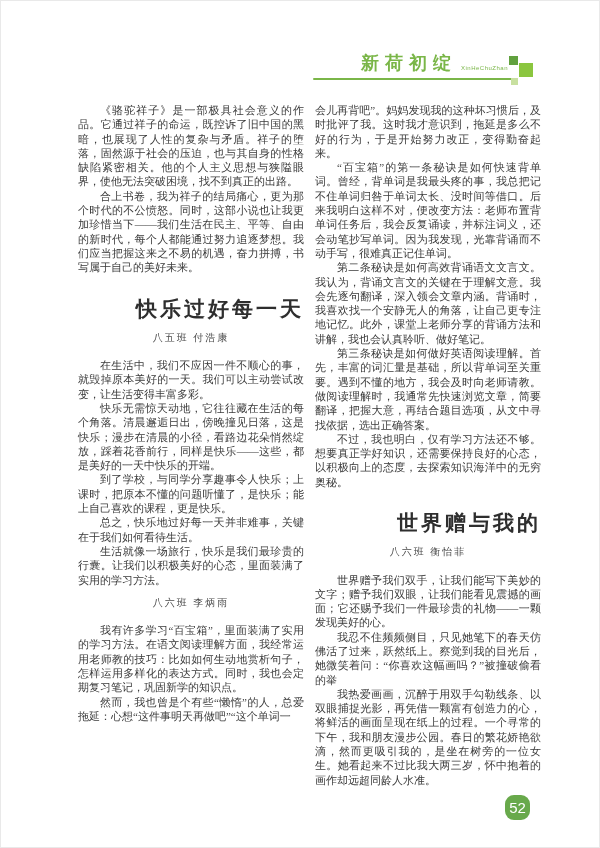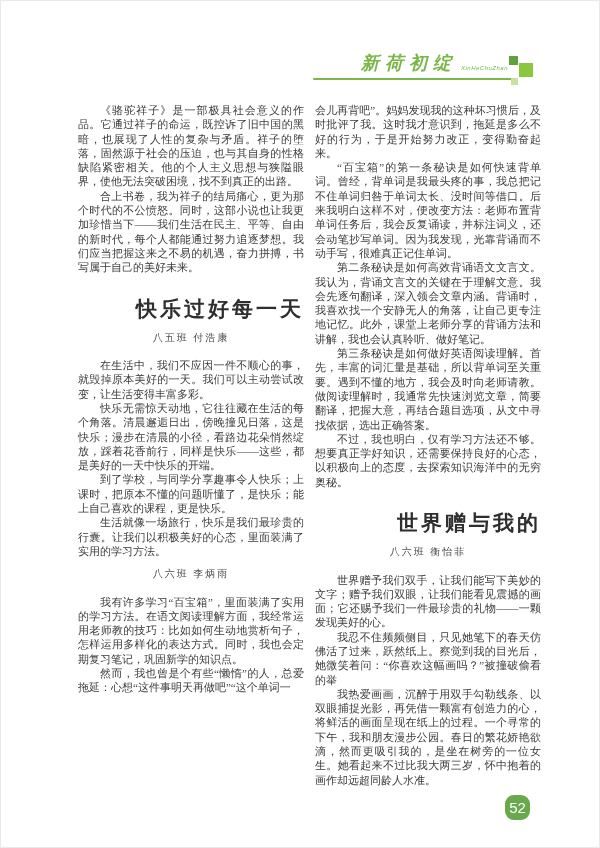--- a/index.html
+++ b/index.html
@@ -12,21 +12,21 @@
     overflow: hidden;
     font-family: "Liberation Serif", "DejaVu Serif", serif;
     color: #3a3a3a;
     box-shadow: inset 0 0 0 1px #e9e9e9;
   }
 
   
   .header-band {
     position: absolute;
     top: 54px; left: 300px; width: 208px;
-    display: flex; justify-content: flex-end; align-items: flex-end; gap: 4px; font-style: italic;
+    display: flex; justify-content: flex-end; align-items: flex-end; gap: 4px;
   }
   .header-title {
     font-family: "Liberation Sans", "DejaVu Sans", sans-serif;
     font-weight: bold; font-size: 18px; letter-spacing: 6px;
     line-height: 1; color: var(--accent-green, #7ab648);
     white-space: nowrap;
   }
   .header-subtitle {
     font-family: "Liberation Sans", "DejaVu Sans", sans-serif;
     font-size: 6px; letter-spacing: .5px; padding-bottom: 1px;
@@ -95,20 +95,21 @@
       <p>《骆驼祥子》是一部极具社会意义的作品。它通过祥子的命运，既控诉了旧中国的黑暗，也展现了人性的复杂与矛盾。祥子的堕落，固然源于社会的压迫，也与其自身的性格缺陷紧密相关。他的个人主义思想与狭隘眼界，使他无法突破困境，找不到真正的出路。</p>
       <p>合上书卷，我为祥子的结局痛心，更为那个时代的不公愤怒。同时，这部小说也让我更加珍惜当下——我们生活在民主、平等、自由的新时代，每个人都能通过努力追逐梦想。我们应当把握这来之不易的机遇，奋力拼搏，书写属于自己的美好未来。</p>
     </section>
 
     <section>
       <h2 class="article-title">快乐过好每一天</h2>
       <div class="article-author">八五班  付浩康</div>
       <p>在生活中，我们不应因一件不顺心的事，就毁掉原本美好的一天。我们可以主动尝试改变，让生活变得丰富多彩。</p>
       <p>快乐无需惊天动地，它往往藏在生活的每个角落。清晨邂逅日出，傍晚撞见日落，这是快乐；漫步在清晨的小径，看路边花朵悄然绽放，踩着花香前行，同样是快乐——这些，都是美好的一天中快乐的开端。</p>
       <p>到了学校，与同学分享趣事令人快乐；上课时，把原本不懂的问题听懂了，是快乐；能上自己喜欢的课程，更是快乐。</p>
+      <p>总之，快乐地过好每一天并非难事，关键在于我们如何看待生活。</p>
       <p>生活就像一场旅行，快乐是我们最珍贵的行囊。让我们以积极美好的心态，里面装满了实用的学习方法。</p>
     </section>
 
     <section>
       <div class="article-author">八六班  李炳雨</div>
       <p>我有许多学习“百宝箱”，里面装满了实用的学习方法。在语文阅读理解方面，我经常运用老师教的技巧：比如如何生动地赏析句子，怎样运用多样化的表达方式。同时，我也会定期复习笔记，巩固新学的知识点。</p>
       <p>然而，我也曾是个有些“懒惰”的人，总爱拖延：心想“这件事明天再做吧”“这个单词一</p>
     </section>
   </div>
 

